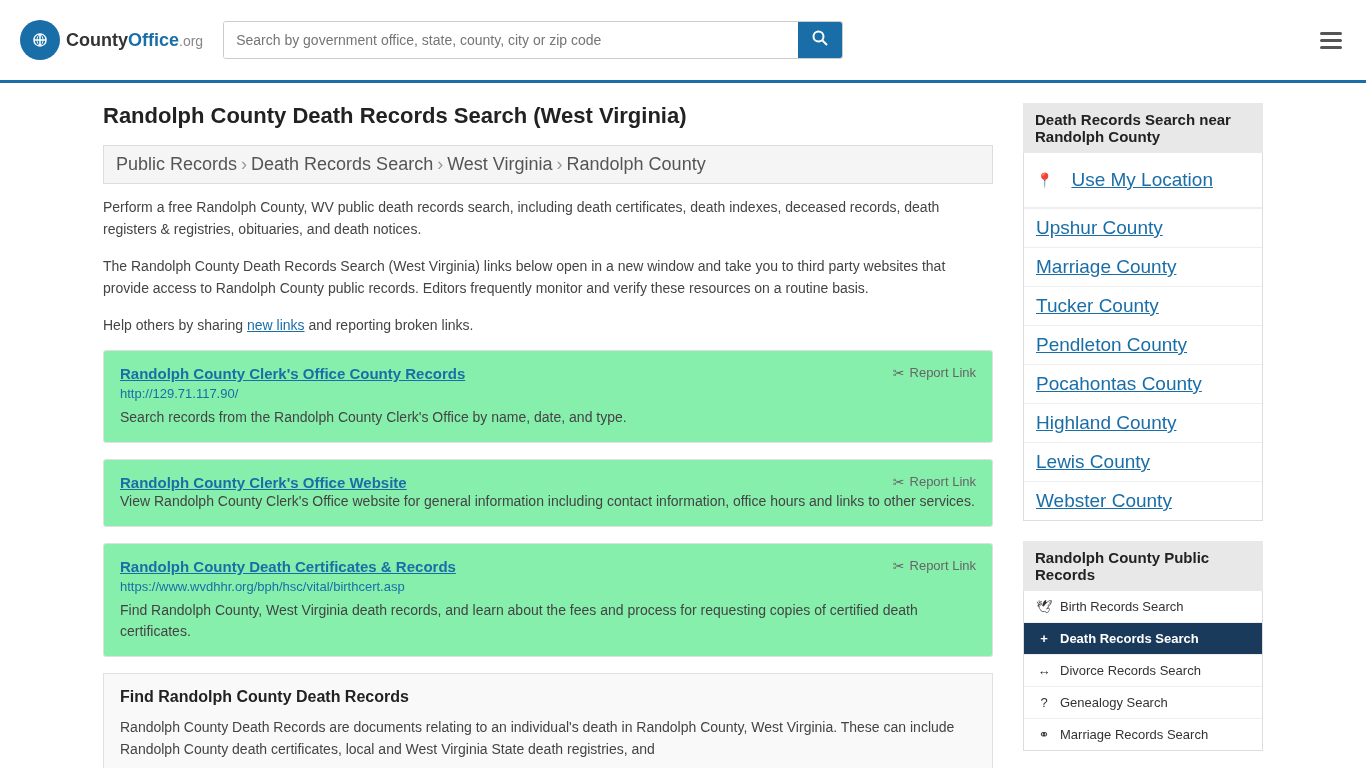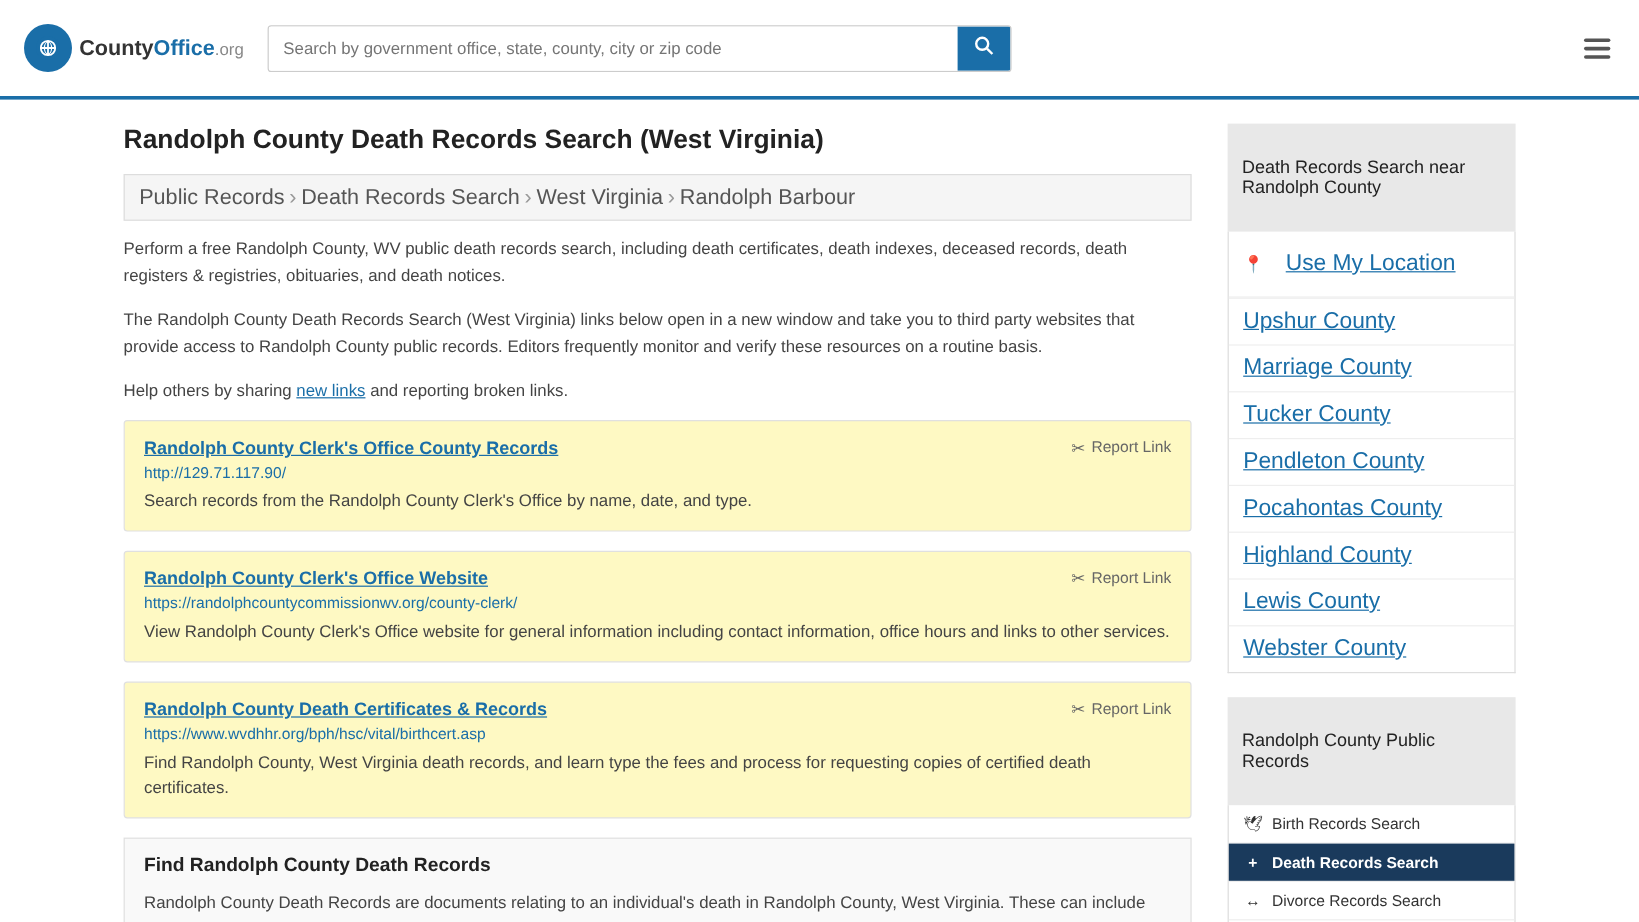--- a/index.html
+++ b/index.html
@@ -121,21 +121,21 @@
 
     
     .intro-text { margin-bottom: 14px; font-size: 14px; line-height: 1.6; color: #444; }
 
     
     .result-card {
       border: 1px solid #e0e0e0;
       border-radius: 3px;
       padding: 14px 16px;
       margin-bottom: 16px;
-      background: #fef9c3;
+      background: #86efac;
     }
     .result-card-header {
       display: flex;
       justify-content: space-between;
       align-items: flex-start;
     }
     .result-title {
       font-size: 15px;
       font-weight: bold;
       color: #1a6ea8;
@@ -176,22 +176,22 @@
       margin-bottom: 10px;
     }
     .find-desc { font-size: 14px; color: #444; line-height: 1.6; }
 
     
     .sidebar-section {
       margin-bottom: 20px;
     }
     .sidebar-heading {
       background: #e8e8e8;
-      padding: 28px 12px;
-      font-weight: normal;
+      padding: 8px 12px;
+      font-weight: bold;
       font-size: 15px;
       color: #222;
       margin-bottom: 0;
     }
     .sidebar-list {
       border: 1px solid #ddd;
       border-top: none;
       list-style: none;
     }
     .sidebar-list li {
@@ -294,21 +294,21 @@
 
     <h1 class="page-title">Randolph County Death Records Search (West Virginia)</h1>
 
     <nav class="breadcrumb">
       <a href="#">Public Records</a>
       <span class="sep">›</span>
       <a href="#">Death Records Search</a>
       <span class="sep">›</span>
       <a href="#">West Virginia</a>
       <span class="sep">›</span>
-      <span>Randolph Barbour</span>
+      <span>Randolph County</span>
     </nav>
 
     <p class="intro-text">Perform a free Randolph County, WV public death records search, including death certificates, death indexes, deceased records, death registers &amp; registries, obituaries, and death notices.</p>
     <p class="intro-text">The Randolph County Death Records Search (West Virginia) links below open in a new window and take you to third party websites that provide access to Randolph County public records. Editors frequently monitor and verify these resources on a routine basis.</p>
     <p class="intro-text">
       <span>Help others by sharing </span><a class="new-links" href="#">new links</a><span> and reporting broken links.</span>
     </p>
 
     <div class="result-card">
       <div class="result-card-header">
@@ -323,34 +323,33 @@
     </div>
 
     <div class="result-card">
       <div class="result-card-header">
         <a class="result-title" href="#">Randolph County Clerk's Office Website</a>
         <div class="report-link">
           <span class="report-icon">✂</span>
           <span>Report Link</span>
         </div>
       </div>
-      <div class="result-url">https://randolphcountycommissionwv.org/county-clerk/</div>
       <div class="result-desc">View Randolph County Clerk's Office website for general information including contact information, office hours and links to other services.</div>
     </div>
 
     <div class="result-card">
       <div class="result-card-header">
         <a class="result-title" href="#">Randolph County Death Certificates &amp; Records</a>
         <div class="report-link">
           <span class="report-icon">✂</span>
           <span>Report Link</span>
         </div>
       </div>
       <div class="result-url">https://www.wvdhhr.org/bph/hsc/vital/birthcert.asp</div>
-      <div class="result-desc">Find Randolph County, West Virginia death records, and learn type the fees and process for requesting copies of certified death certificates.</div>
+      <div class="result-desc">Find Randolph County, West Virginia death records, and learn about the fees and process for requesting copies of certified death certificates.</div>
     </div>
 
     <div class="find-section">
       <h2 class="find-title">Find Randolph County Death Records</h2>
       <p class="find-desc">Randolph County Death Records are documents relating to an individual's death in Randolph County, West Virginia. These can include Randolph County death certificates, local and West Virginia State death registries, and</p>
     </div>
 
   </div>
 
   <aside class="sidebar">

